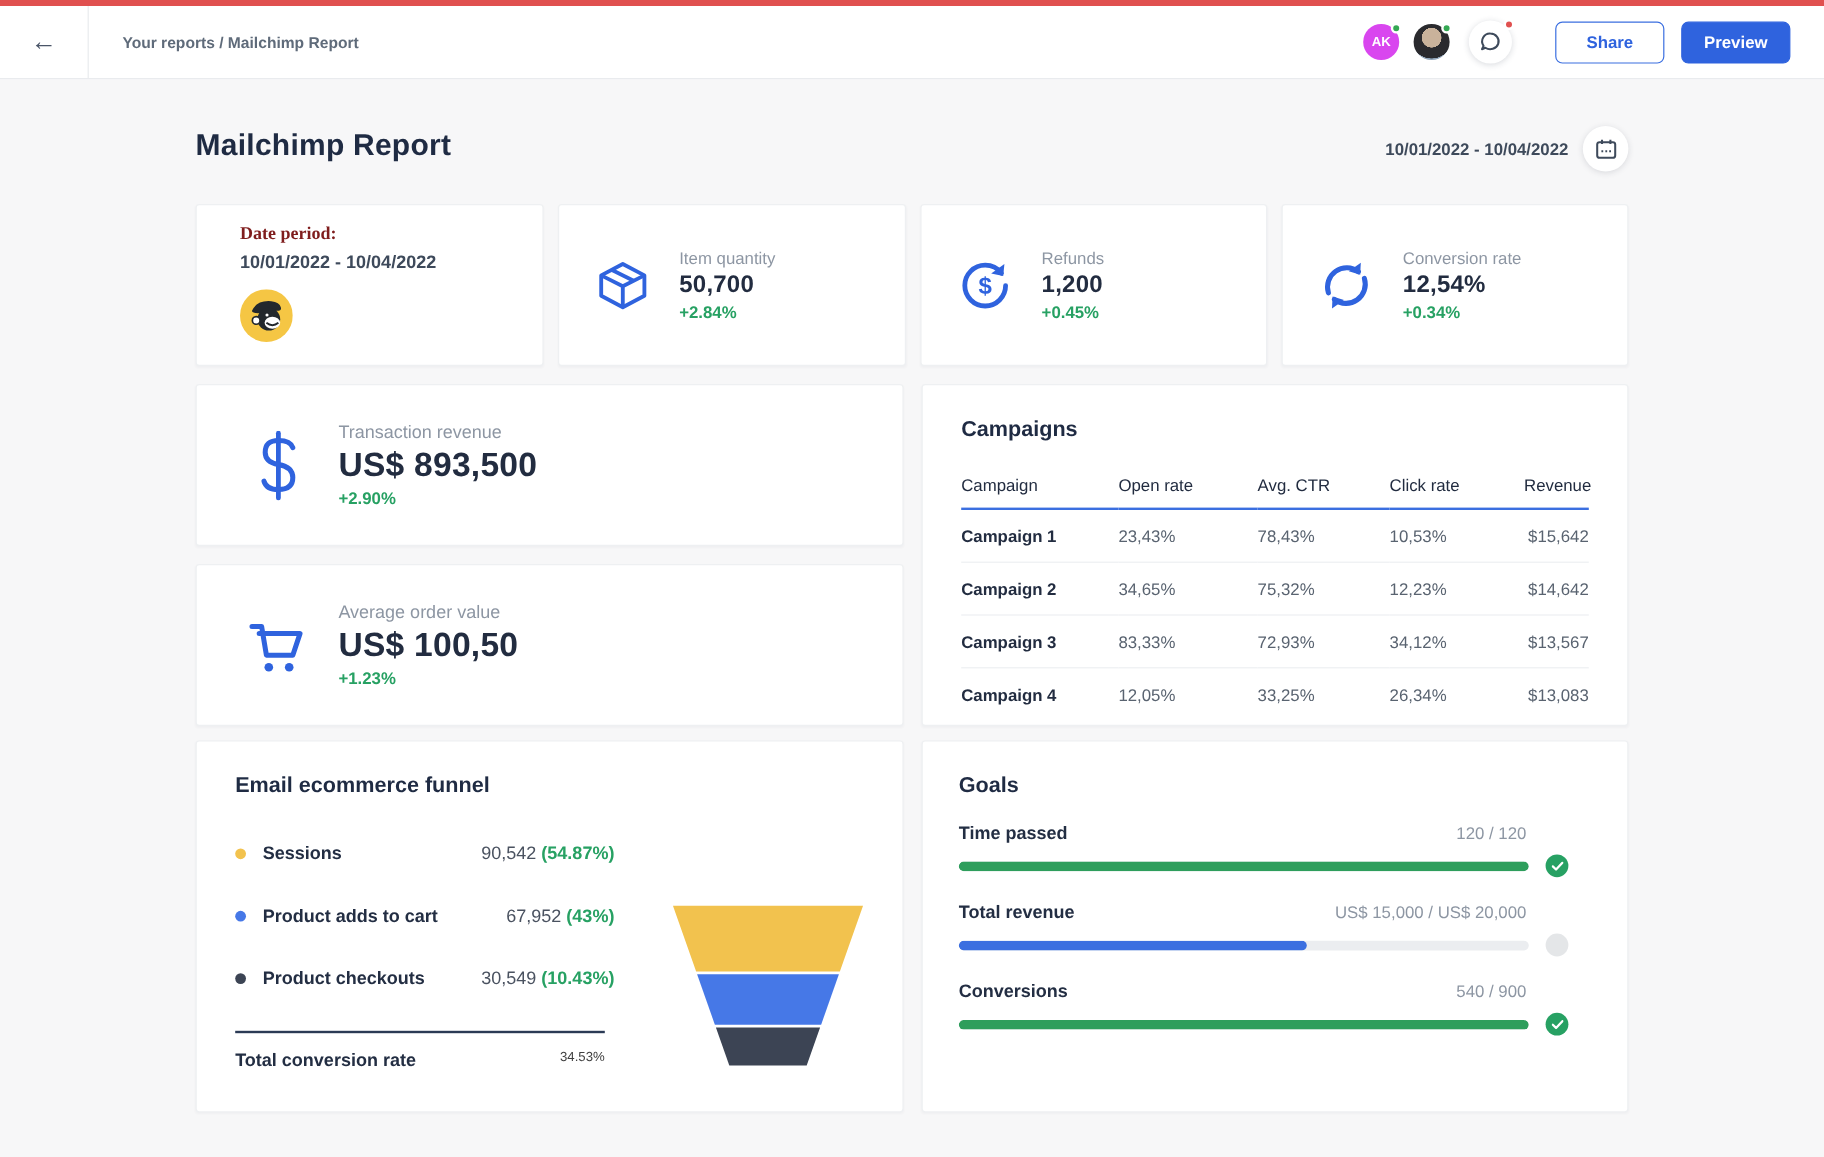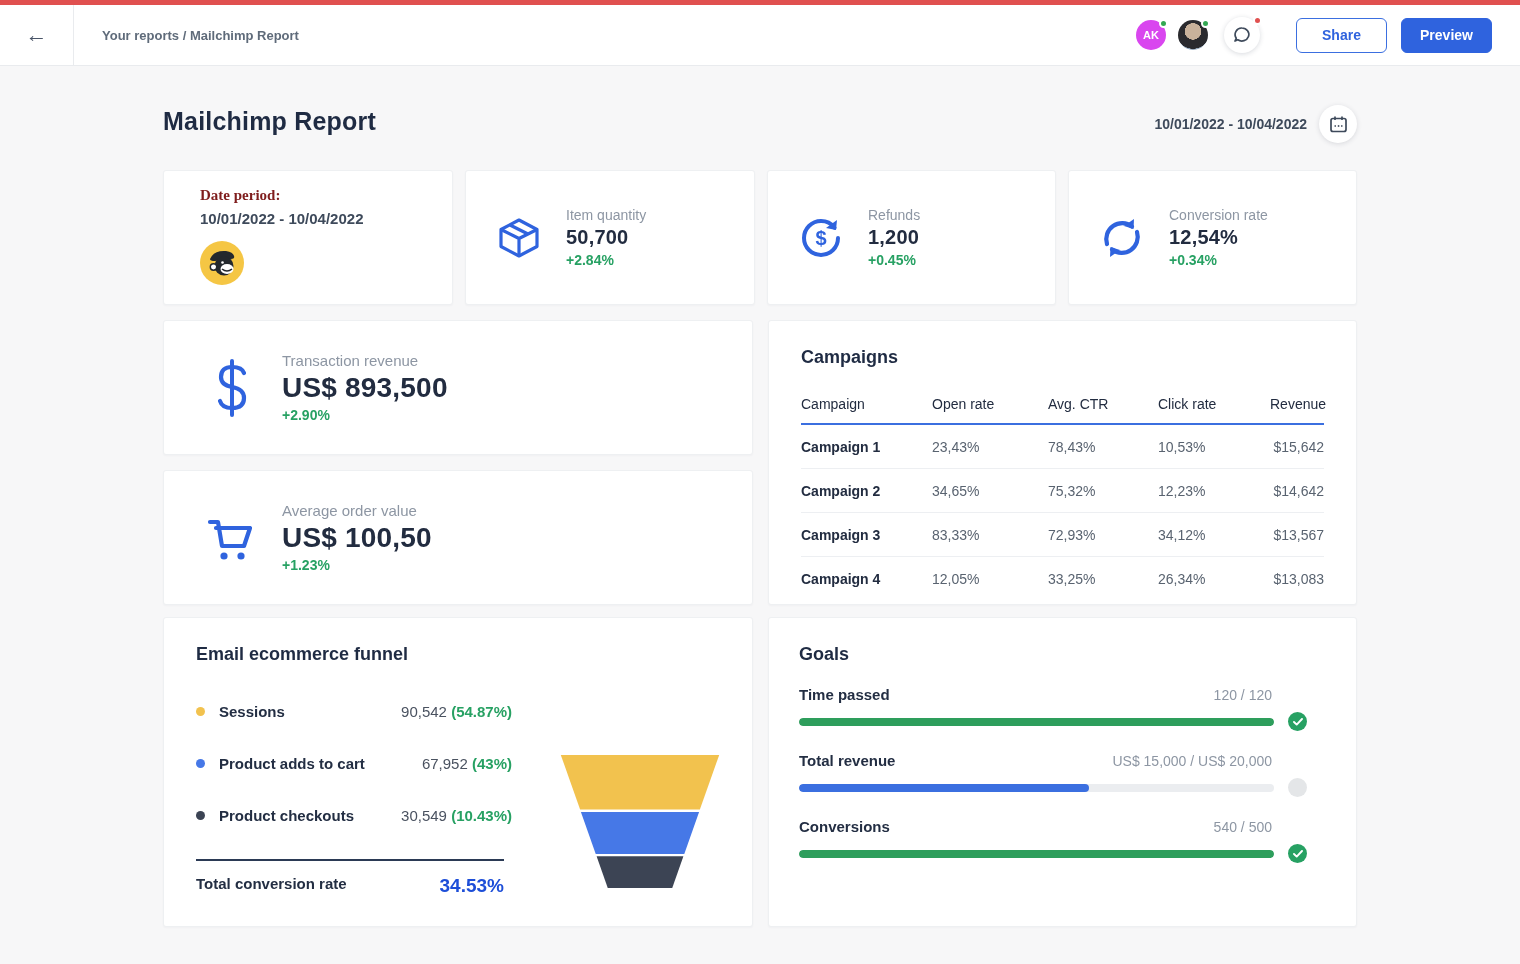--- a/index.html
+++ b/index.html
@@ -68,21 +68,21 @@
   .funnel-body { display:flex; margin-top:38px; }
   .legend { width:316px; flex:0 0 316px; }
   .legend-row { display:flex; align-items:center; margin-bottom:35px; }
   .legend-dot { width:9px; height:9px; border-radius:50%; margin-right:14px; flex:0 0 9px; }
   .legend-name { font-size:15px; font-weight:bold; color:#232e43; }
   .legend-val { margin-left:auto; font-size:15px; color:#4a5260; }
   .legend-val b { color:#27a163; }
   .total-divider { width:308px; height:2px; background:#2b3a55; margin:4px 0 14px; }
   .total-row { display:flex; width:308px; }
   .total-label { font-size:15px; font-weight:bold; color:#232e43; }
-  .total-value { margin-left:auto; font-size:19px; font-weight:bold; color:#1d4ed8; }
+  .total-value { margin-left:auto; font-size:11px; font-weight:normal; color:#404040; }
   .funnel-svg { margin-left:48px; margin-top:34px; }
 
   
   .goal { margin-top:21px; }
   .goal:first-of-type { margin-top:24px; }
   .goal-head { display:flex; align-items:baseline; padding-right:52px; }
   .goal-name { font-size:15px; font-weight:bold; color:#232e43; }
   .goal-val { margin-left:auto; font-size:14px; color:#8d96a3; }
   .goal-bar-row { display:flex; align-items:center; margin-top:9px; }
   .goal-track { width:475px; height:8px; border-radius:4px; background:#ebedf0; overflow:hidden; }
@@ -343,21 +343,21 @@
       <div class="goal-status pending">
         
       </div>
     </div>
   </div>
 
 
   <div class="goal">
     <div class="goal-head">
       <span class="goal-name">Conversions</span>
-      <span class="goal-val">540 / 500</span>
+      <span class="goal-val">540 / 900</span>
     </div>
     <div class="goal-bar-row">
       <div class="goal-track">
           <div class="goal-fill" style="width: 100%; background: rgb(46, 158, 92);"></div>
         </div>
       <div class="goal-status">
         <svg width="10" height="8" viewBox="0 0 10 8">
             <path d="M1 4 L3.7 6.6 L9 1" fill="none" stroke="#fff" stroke-width="1.9" stroke-linecap="round" stroke-linejoin="round"></path>
           </svg>
       </div>

